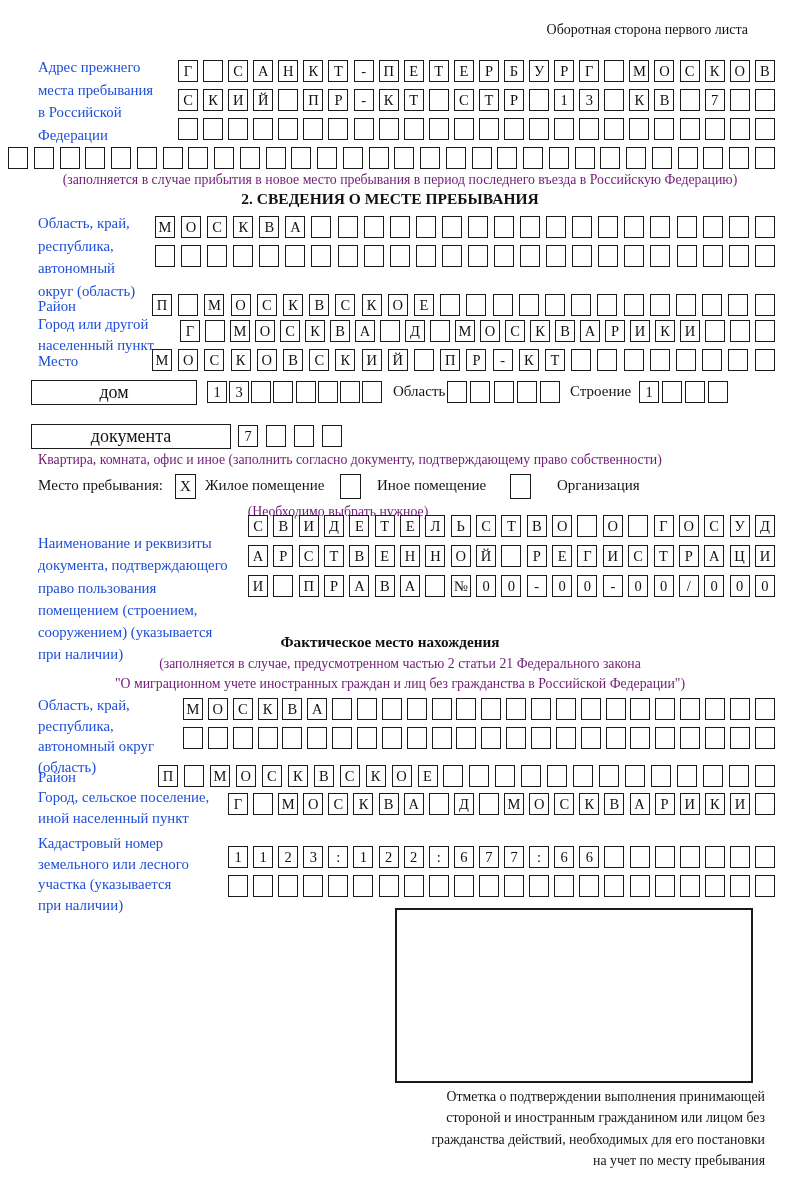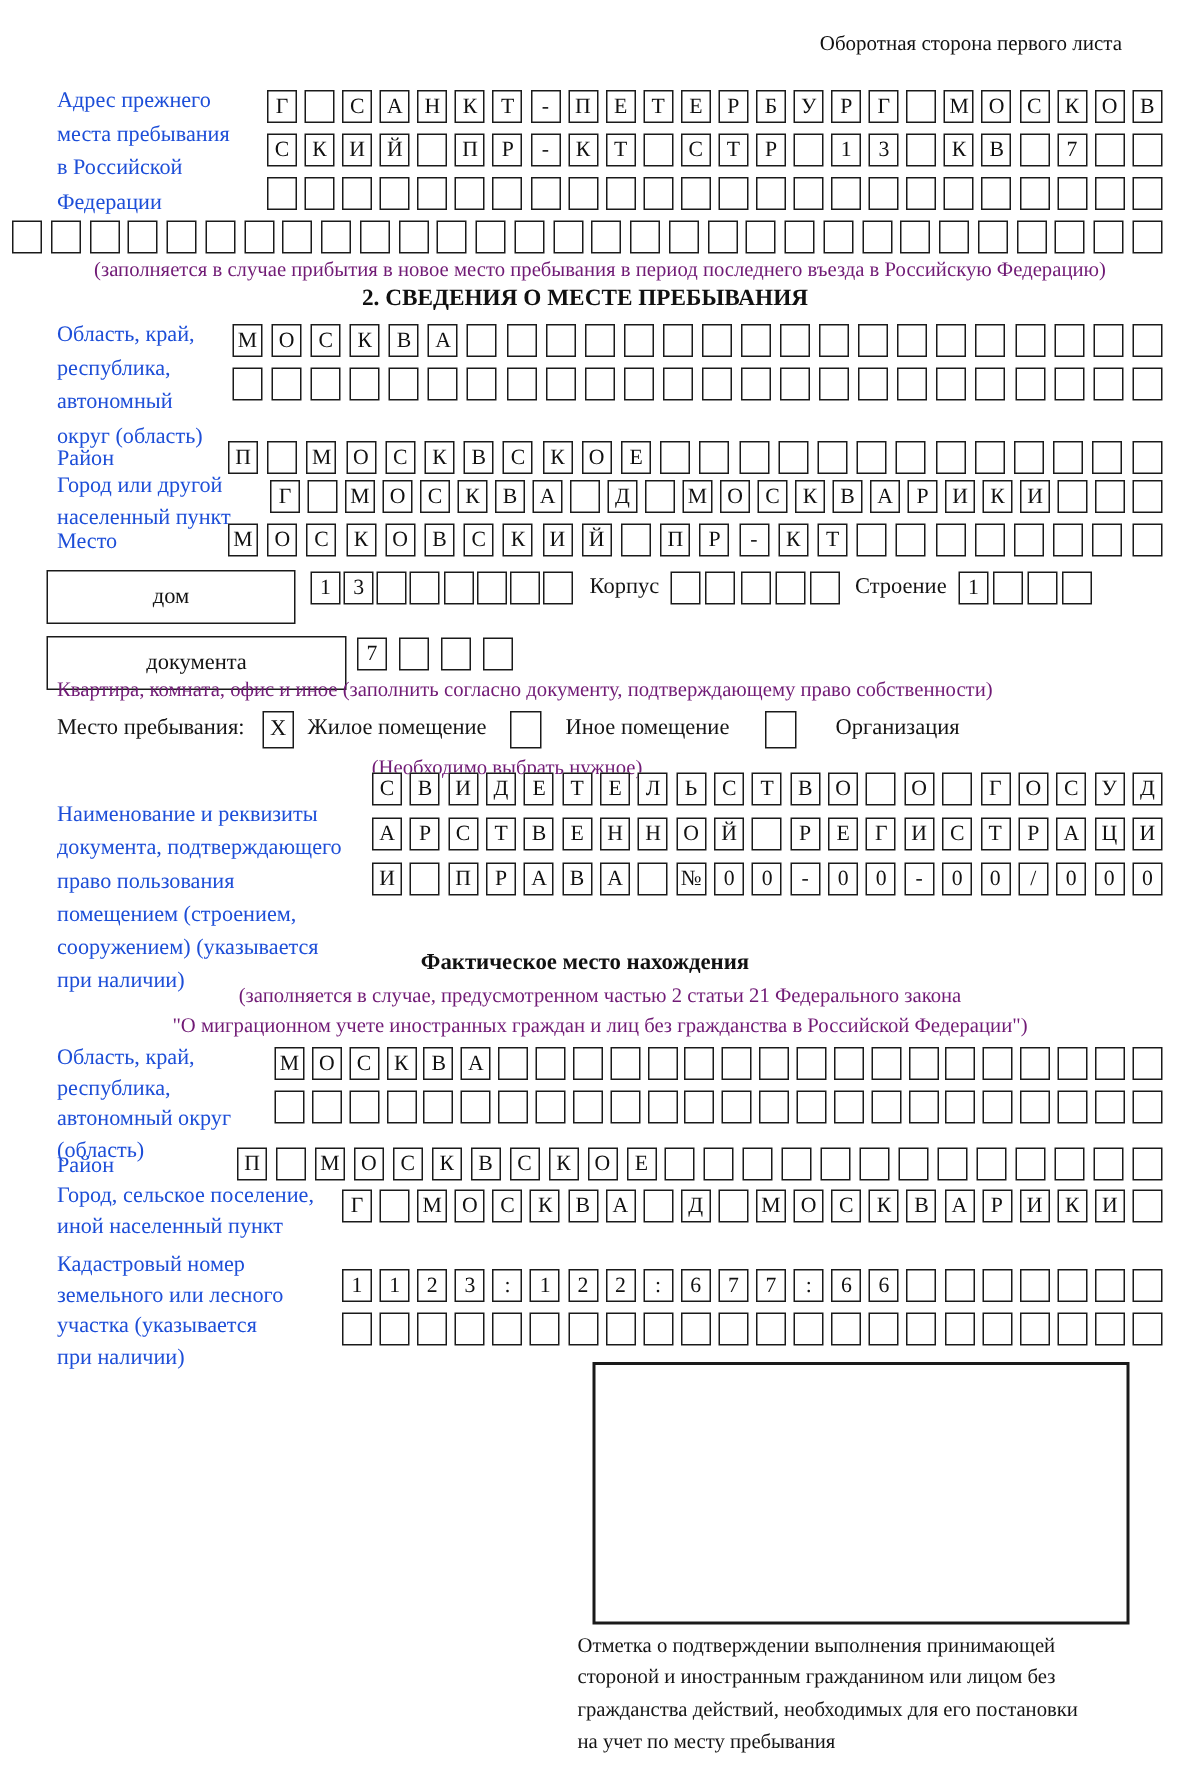--- a/index.html
+++ b/index.html
@@ -6,28 +6,28 @@
   #page{position:relative;width:800px;height:1180px;background:#fff;color:#111;
         font-family:"Liberation Serif","DejaVu Serif",serif;overflow:hidden;}
   .abs{position:absolute;}
   .lbl{position:absolute;font-size:14.8px;line-height:22.5px;white-space:pre-line;color:#1d4ed8;}
   .lh20{line-height:20.5px;}
   .lh22{line-height:22.3px;}
   .boxrow{position:absolute;display:flex;justify-content:space-between;}
   .cell{display:inline-flex;width:20px;height:22px;box-sizing:border-box;border:1.5px solid #1a1a1a;
         align-items:center;justify-content:center;font-size:14.5px;background:#fff;flex:0 0 auto;}
   .bigcell{width:21px;height:25px;font-size:15px;}
-  .wbox{position:absolute;box-sizing:border-box;border:1.6px solid #1a1a1a;height:36px;
-        display:flex;align-items:center;justify-content:center;font-size:15px;background:#fff;}
+  .wbox{position:absolute;box-sizing:border-box;border:1.6px solid #1a1a1a;height:25px;
+        display:flex;align-items:center;justify-content:center;font-size:18px;background:#fff;}
   .cap{position:absolute;font-size:13.8px;color:#701a75;}
   .cap-center{left:0;width:800px;text-align:center;}
   .title-bold{position:absolute;left:0;width:780px;text-align:center;font-weight:bold;font-size:15.5px;color:#111;}
   .inline-lbl{position:absolute;font-size:15px;color:#141414;}
   .stamp{position:absolute;box-sizing:border-box;border:2px solid #1a1a1a;background:#fff;}
-  .confirm{position:absolute;text-align:left;font-size:13.8px;line-height:21.3px;white-space:pre-line;color:#141414;}
+  .confirm{position:absolute;text-align:right;font-size:13.8px;line-height:21.3px;white-space:pre-line;color:#141414;}
   .note2{left:10px;width:780px;}
 </style>
 </head>
 <body>
 
 <div id="page">
 
   <div class="abs" style="top:22px;right:52px;font-size:14px;">Оборотная сторона первого листа</div>
 
   <div class="lbl" style="left:38px;top:56px;">Адрес прежнего
@@ -294,21 +294,21 @@
   <div class="boxrow" style="left:207px;top:381px;width:175px;">
       <span class="cell">1</span>
       <span class="cell">3</span>
       <span class="cell"></span>
       <span class="cell"></span>
       <span class="cell"></span>
       <span class="cell"></span>
       <span class="cell"></span>
       <span class="cell"></span>
     </div>
-  <div class="inline-lbl" style="left:393px;top:383px;">Корпус</div>
+  <div class="inline-lbl" style="left:393px;top:383px;">Область</div>
   <div class="boxrow" style="left:447px;top:381px;width:113px;">
       <span class="cell"></span>
       <span class="cell"></span>
       <span class="cell"></span>
       <span class="cell"></span>
       <span class="cell"></span>
     </div>
   <div class="inline-lbl" style="left:570px;top:383px;">Строение</div>
   <div class="boxrow" style="left:639px;top:381px;width:89px;">
       <span class="cell">1</span>

